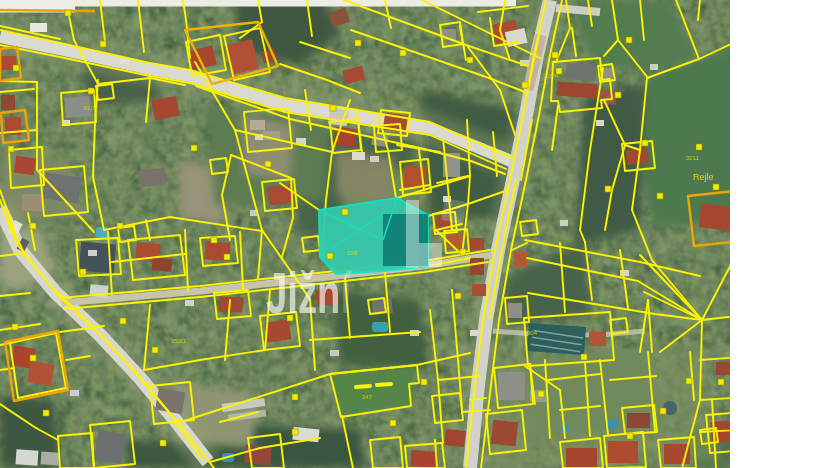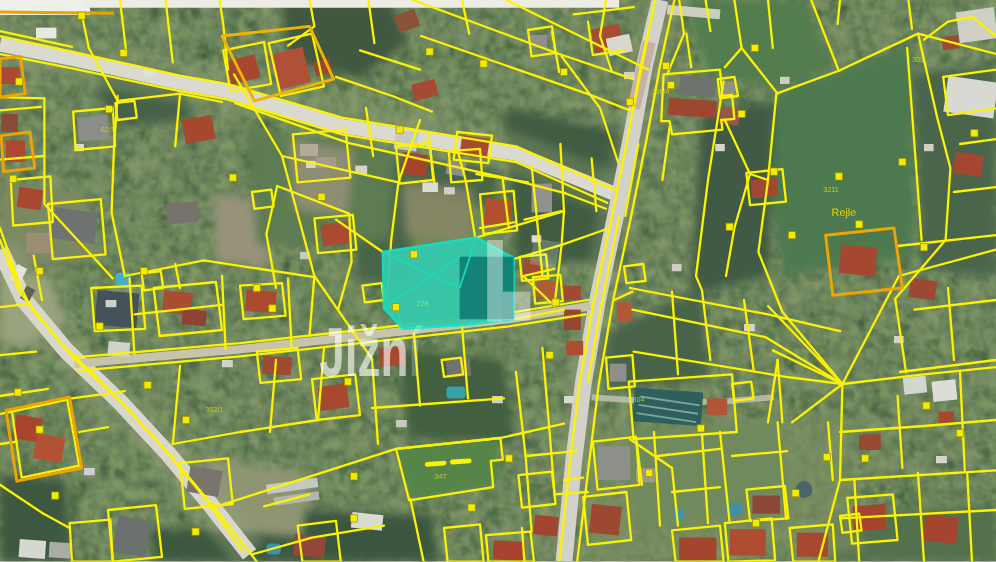--- a/index.html
+++ b/index.html
@@ -1,16 +1,16 @@
 <!DOCTYPE html>
 <html><head>
 <meta charset="utf-8">
 <style>
 html,body{margin:0;padding:0;background:#fff;}
-#map{position:relative;width:830px;height:468px;overflow:hidden;font-family:"Liberation Sans",sans-serif;}
+#map{position:relative;width:730px;height:468px;overflow:hidden;font-family:"Liberation Sans",sans-serif;}
 </style>
 </head>
 <body>
 
 <div id="map">
 <svg width="830" height="468" viewBox="0 0 830 468" xmlns="http://www.w3.org/2000/svg">
 <defs>
 <filter id="soft" x="-20%" y="-20%" width="140%" height="140%">
           <feGaussianBlur stdDeviation="4"></feGaussianBlur>
         </filter>

